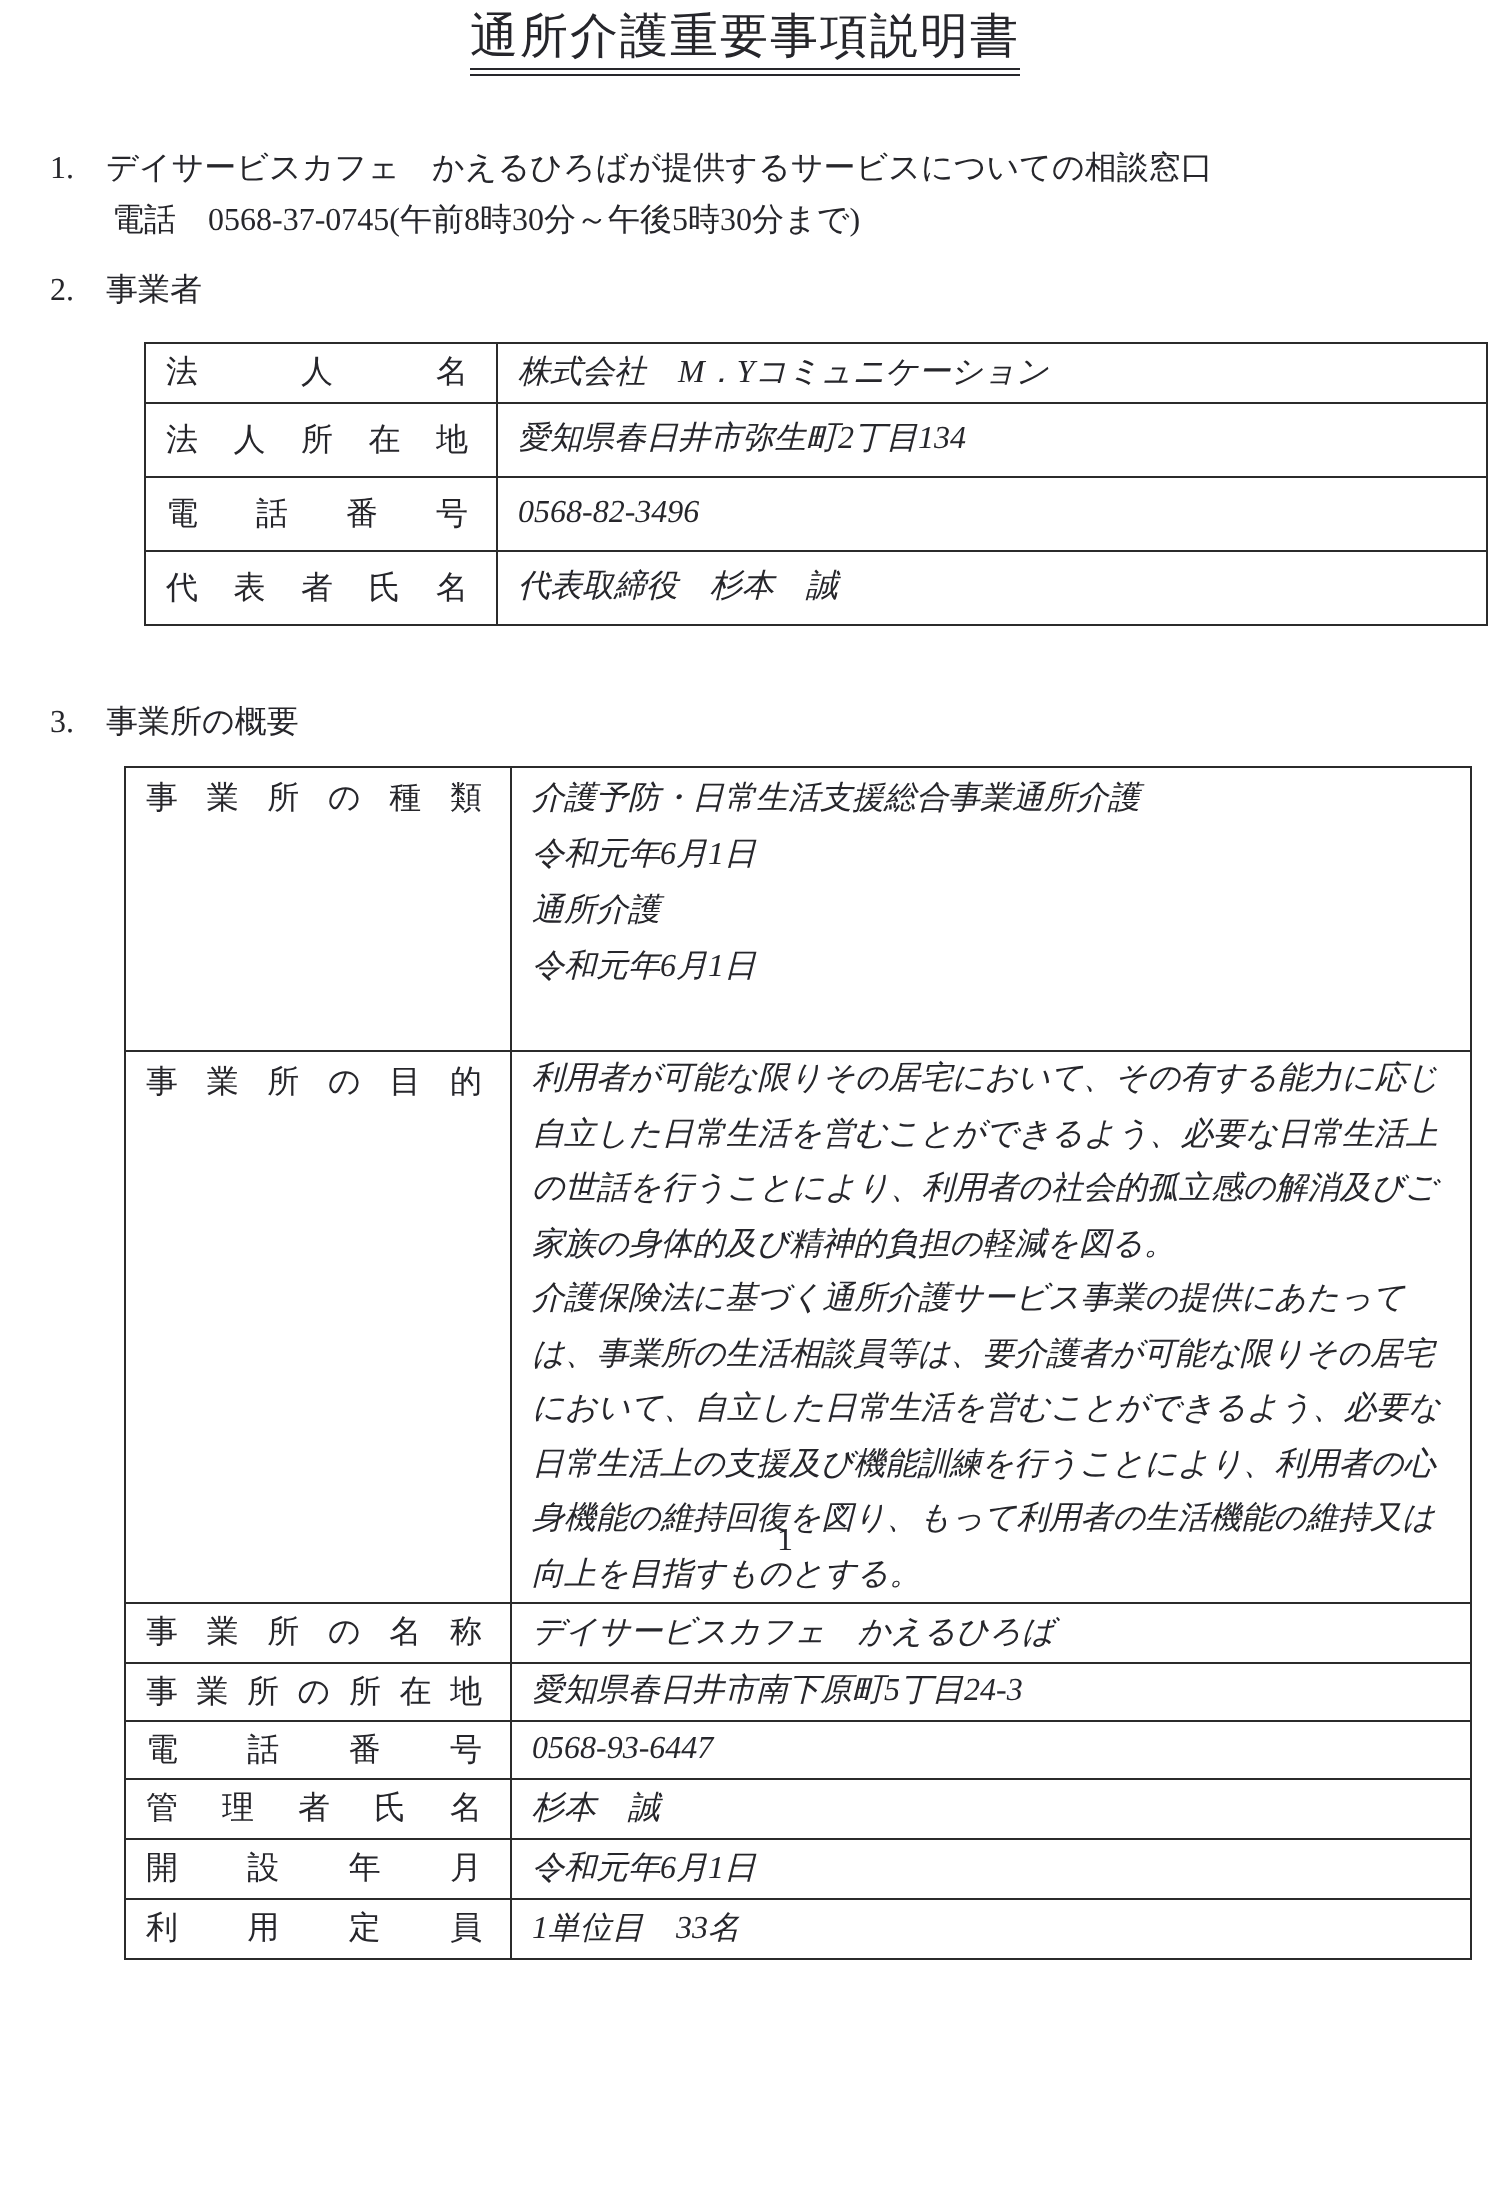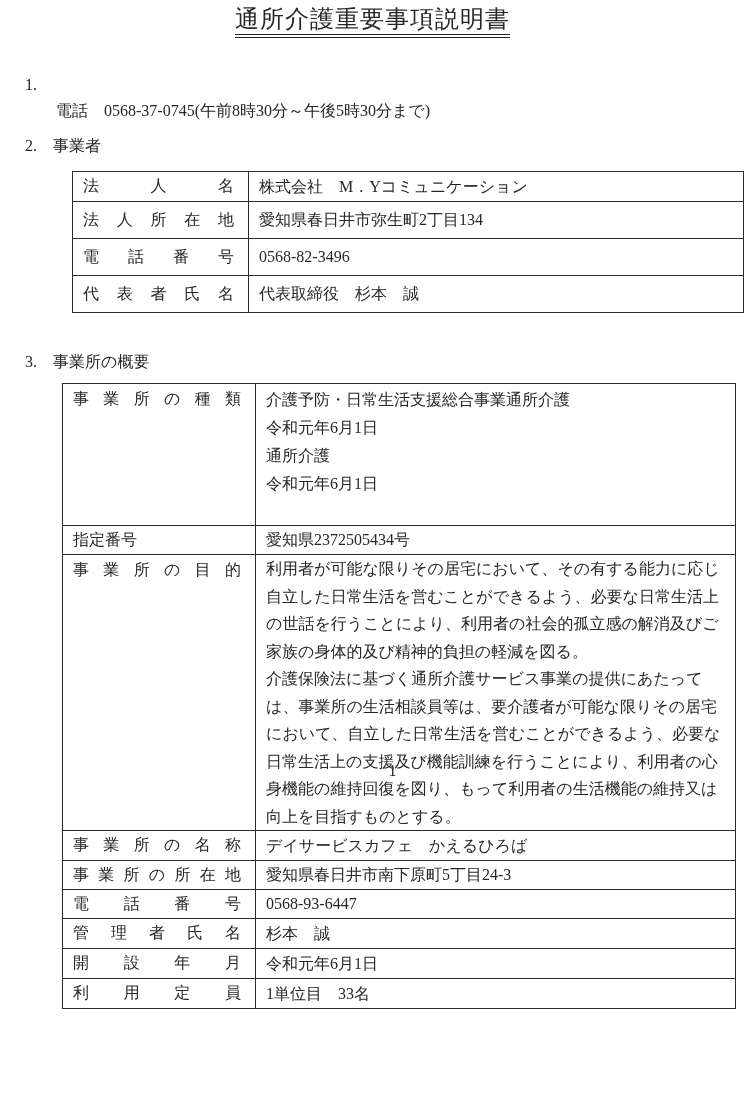--- a/index.html
+++ b/index.html
@@ -36,21 +36,21 @@
   table{border-collapse:collapse;table-layout:fixed;font-size:16px;}
   td{border:1.5px solid #2b2b2b;padding:0;vertical-align:middle;}
   .tbl2{margin:12px 0 0 72px;width:671px;}
   .tbl2 td{height:36px;}
   .tbl2 tr.r-first td{height:29px;}
   .tbl3{margin:0 0 0 62px;width:673px;}
 
   .lbl{padding:0 14px 0 10px;}
   .lbl .just{width:100%;}
   [data-justify]{display:flex;justify-content:space-between;}
-  .val{padding:0 8px 0 10px;line-height:28px;}
+  .val{padding:0 8px 0 10px;line-height:28px;font-style:italic;}
   .val-multi{white-space:pre-line;vertical-align:top;padding-top:2px;}
   .top{vertical-align:top;}
   .top .lbl-inner{margin-top:5px;}
   .purpose .val-multi{line-height:27.5px;padding-top:0;}
 
   
   .page-num{
     position:absolute;left:0;right:0;bottom:8px;
     text-align:center;font-size:16px;
     padding-left:40px;
@@ -61,20 +61,21 @@
 
 <div class="page">
 
   <div class="title-wrap">
     <span class="doc-title">通所介護重要事項説明書</span>
   </div>
 
   <div class="section1">
     <div class="sec-head">
       <span class="sec-num">1.</span>
+      <span>デイサービスカフェ　かえるひろばが提供するサービスについての相談窓口</span>
     </div>
     <div class="s1-line">電話　0568-37-0745(午前8時30分～午後5時30分まで)</div>
   </div>
 
   <div class="sec-head sec2-head">
     <span class="sec-num">2.</span>
     <span>事業者</span>
   </div>
 
   <table class="tbl2">
@@ -151,26 +152,20 @@
               <span>の</span>
               <span>種</span>
               <span>類</span>
             </div>
           </td>
       <td class="val val-multi">介護予防・日常生活支援総合事業通所介護
 令和元年6月1日
 通所介護
 令和元年6月1日</td>
     </tr>
-    <tr style="height:29px;">
-      <td class="lbl">
-            <div>指定番号</div>
-          </td>
-      <td class="val">愛知県2372505434号</td>
-    </tr>
     <tr class="purpose" style="height:275px;">
       <td class="lbl top">
             <div class="lbl-inner just" data-justify="">
               <span>事</span>
               <span>業</span>
               <span>所</span>
               <span>の</span>
               <span>目</span>
               <span>的</span>
             </div>

